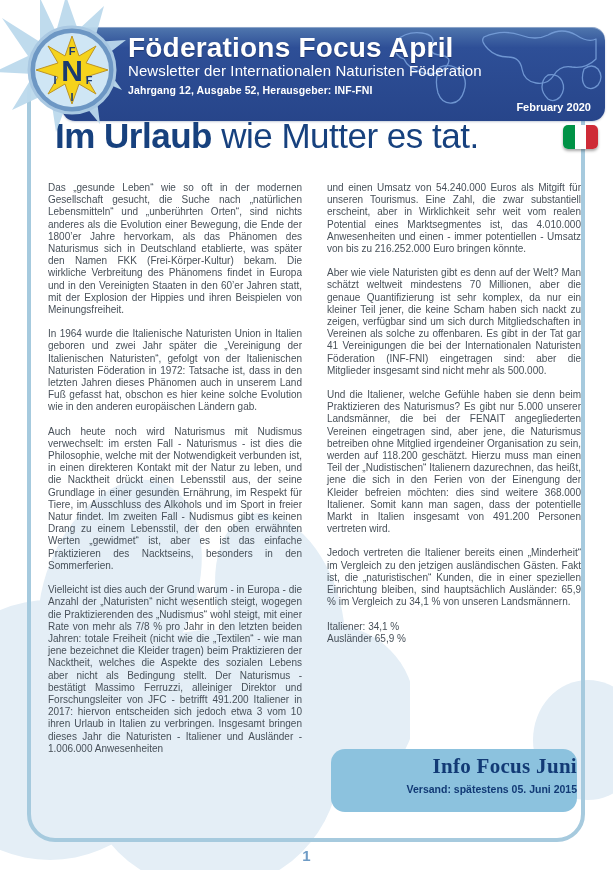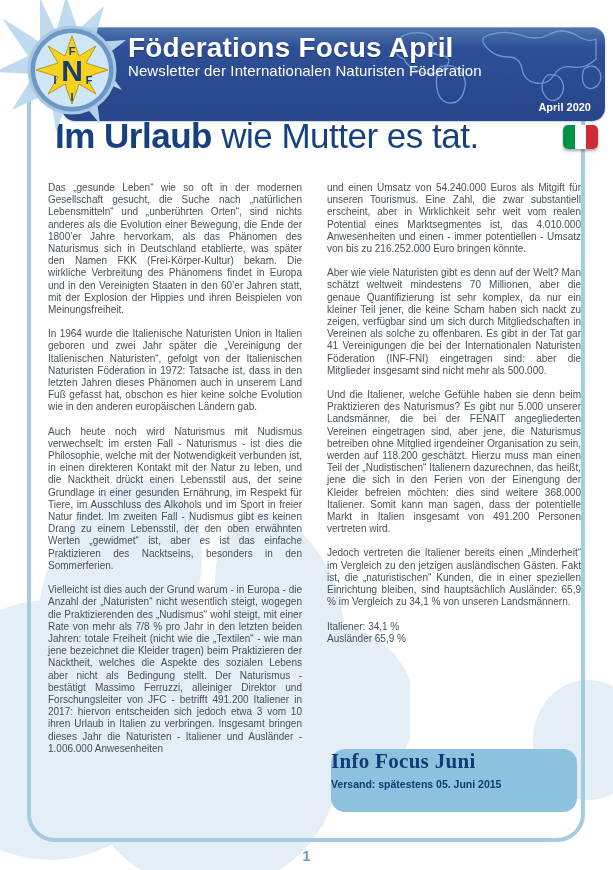--- a/index.html
+++ b/index.html
@@ -36,21 +36,21 @@
   .flag div{flex:1;}
 
   .columns{position:absolute;left:48px;top:182px;width:533px;display:flex;gap:25px;z-index:2;}
   .col{width:254px;color:#475059;font-size:10px;line-height:12.2px;text-align:justify;letter-spacing:0px;}
   .col p{margin:0 0 12px 0;}
   .stats p{margin:0;text-align:left;}
   .stats{margin-top:2px;}
 
   
   .info-box{position:absolute;left:331px;top:749px;width:246px;height:63px;background:#8cc2de;border-radius:14px;
-            z-index:2;text-align:left;box-sizing:border-box;}
+            z-index:2;text-align:right;box-sizing:border-box;padding-top:5px;}
   .info-title{font-family:"Liberation Serif",serif;font-weight:bold;font-size:21px;color:#123a75;letter-spacing:.3px;}
   .info-line{font-size:10.5px;font-weight:bold;color:#123a75;line-height:13px;}
   .info-lines{margin-top:4px;}
 
   
   .page-number{position:absolute;left:0;right:0;top:847px;text-align:center;color:#6f9cc6;
                font-size:15px;font-weight:bold;z-index:2;}
 </style>
 </head>
 <body>
@@ -76,22 +76,23 @@
       <path d="M8,14 q10,-10 26,-8 q14,2 10,12 q-4,9 8,10 q14,2 6,12 q-8,9 -22,6 q-16,-4 -20,-14 q-12,-4 -8,-18 z"></path>
       <path d="M52,40 q12,-4 20,4 q8,8 4,20 q-3,11 -12,12 q-10,1 -14,-10 q-4,-14 2,-26 z"></path>
       <path d="M96,10 q18,-8 36,-2 q16,6 28,0 q14,-8 28,0 q12,8 20,4 l0,20 q-10,10 -24,8 q-12,-2 -18,8 q-6,10 -18,8 q-12,-2 -14,-14 q-2,-12 -14,-12 q-12,0 -20,-8 q-8,-8 -4,-12 z"></path>
       <path d="M160,48 q10,-2 14,6 q4,8 -2,16 q-6,6 -12,2 q-6,-6 -6,-12 q0,-8 6,-12 z"></path>
       <path d="M196,42 q8,-6 14,0 q6,8 0,16 q-6,6 -12,2 q-6,-6 -2,-18 z"></path>
     </g>
   </svg>
   <div class="header-text">
     <div class="header-title">Föderations Focus April</div>
     <div class="header-subtitle">Newsletter der Internationalen Naturisten Föderation</div>
+    <div class="header-meta">Jahrgang 12, Ausgabe 52, Herausgeber: INF-FNI</div>
   </div>
-  <div class="issue-date">April 2020</div>
+  <div class="issue-date">February 2020</div>
 </div>
 
 <div class="logo-wrap">
   <svg width="150" height="150" viewBox="0 0 150 150">
     <path fill="#bcd9ec" opacity="0.95" d="M66,-4 L78,30 L104,6 L94,42 L126,40 L100,60 L122,90 L94,78 L100,124 L72,90 L56,132 L50,92 L12,110 L34,74 L-6,72 L28,56 L2,18 L40,42 L40,-2 L56,32 Z"></path>
     <circle cx="72" cy="70" r="43" fill="#6d97c4" stroke="#a9c8e2" stroke-width="3"></circle>
     <circle cx="72" cy="70" r="37" fill="#cfe6f5"></circle>
     <polygon fill="#f5d31c" stroke="#bd9426" stroke-width="1" points="72,36 79,56 96,46 86,63 108,70 86,77 96,94 79,84 72,104 65,84 48,94 58,77 36,70 58,63 48,46 65,56"></polygon>
     <text class="logo-letter" x="72" y="55" font-size="11" text-anchor="middle">F</text>
     <text class="logo-letter" x="55" y="84" font-size="11" text-anchor="middle">I</text>

